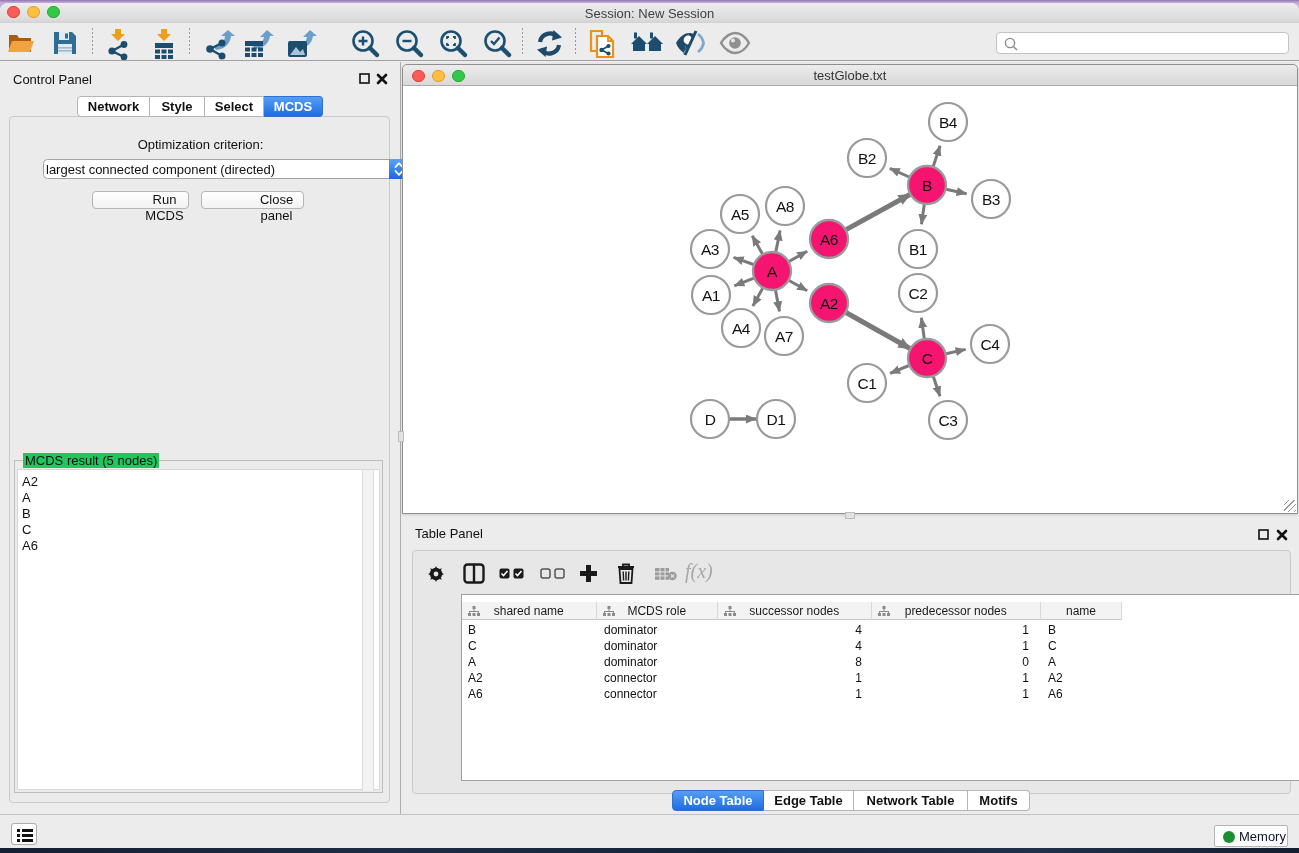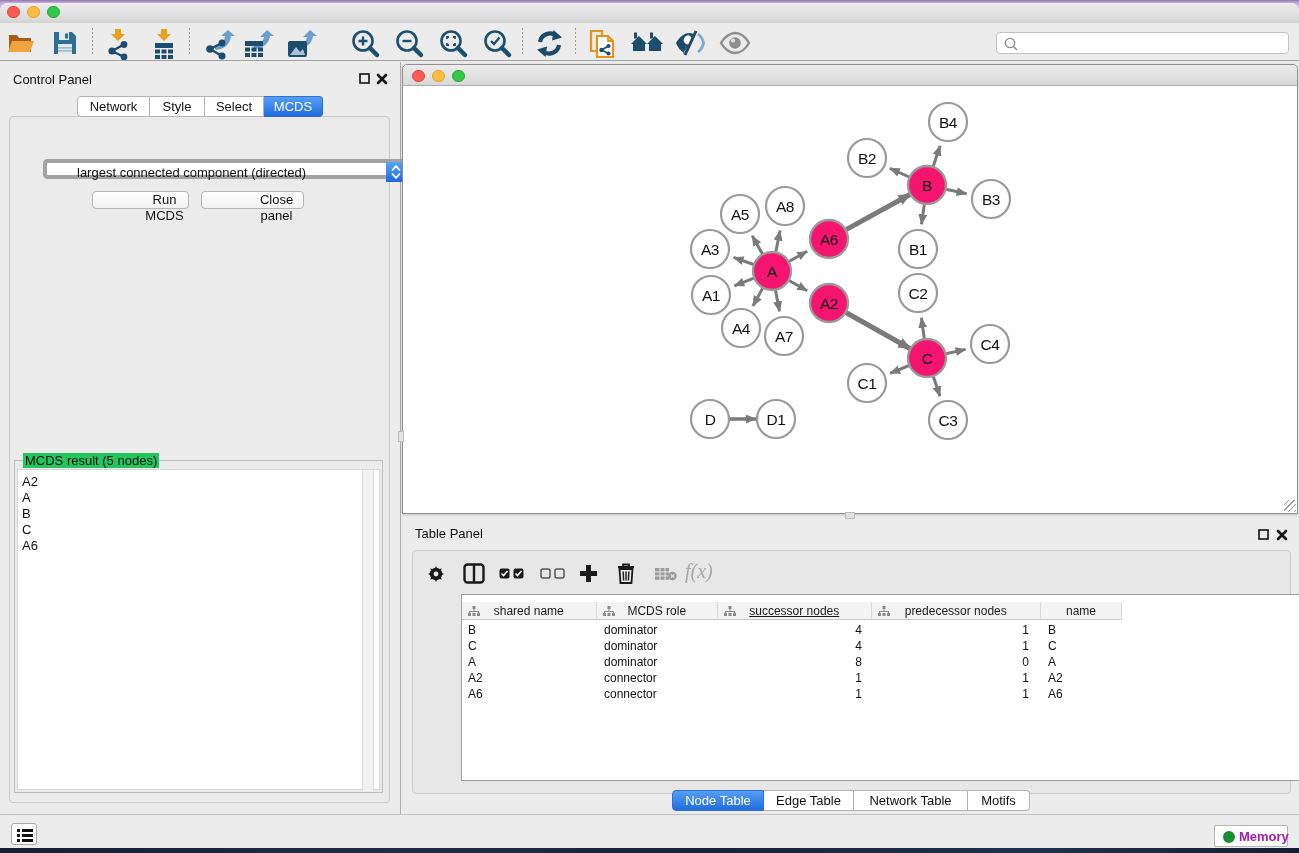--- a/index.html
+++ b/index.html
@@ -19,27 +19,27 @@
 #toolbar { position:absolute; left:0; top:20px; width:100%; height:38px; background:#ececec; border-bottom:1px solid #a2a2a2; }
 .tbi { position:absolute; top:5px; }
 .tsep { position:absolute; top:5px; width:1px; height:27px; background-image:linear-gradient(#9a9a9a 50%, rgba(0,0,0,0) 50%); background-size:1px 4px; }
 #search { position:absolute; left:996px; top:9px; width:293px; height:22px; background:#fff; border:1px solid #c3c3c3; border-radius:4px; }
 
 #cpanel { position:absolute; left:0; top:59px; width:401px; height:752px; background:#ececec; border-right:1px solid #adadad; }
 .ptitle { position:absolute; font-size:13px; color:#111; }
 .wicon { position:absolute; font-size:12px; color:#111; }
 #cpbox { position:absolute; left:9px; top:54px; width:381px; height:687px; border:1px solid #c9c9c9; border-radius:4px; background:#ebebeb; }
 .tabs { position:absolute; display:flex; height:21px; }
-.tab { font-size:13px; color:#111; background:#fff; border:1px solid #b4b4b4; border-left:none; display:flex; align-items:center; justify-content:center; }
+.tab { font-size:13px; color:#111; background:#fff; border:1px solid #b4b4b4; border-left:none; display:flex; align-items:center; justify-content:center;font-weight:bold; }
 .tab.first { border-left:1px solid #b4b4b4; border-radius:4px 0 0 4px; }
 .tab.last { border-radius:0 4px 4px 0;text-align:center; }
 .tab.sel { background:linear-gradient(180deg,#559ef5,#1f6ce0); color:#fff; border-color:#2e6fd0; }
 #cptabs { left:77px; top:34px; }
 #optlabel { position:absolute; left:0; top:75px; width:401px; text-align:center; font-size:13px; color:#111; }
-#combo { position:absolute; left:43px; top:97px; width:366px; height:20px; background:#fff; border:4px solid #a3a3a3; border-radius:4.5px; font-size:13px; color:#111; line-height:19px; padding-left:30px; }
+#combo { position:absolute; left:43px; top:97px; width:366px; height:20px; background:#fff; border:1px solid #a3a3a3; border-radius:4.5px; font-size:13px; color:#111; line-height:19px; padding-left:2px; }
 #comboBtn { position:absolute; right:-1px; top:-1px; width:20px; height:20px; border-radius:0 4.5px 4.5px 0; background:linear-gradient(180deg,#59a5f6,#1c68e2); }
 .btn { position:absolute; height:18px; background:linear-gradient(180deg,#ffffff,#f2f2f2); border:1px solid #b5b5b5; border-radius:4px; font-size:13px; color:#111; text-align:center; line-height:16px;padding-left:48px; }
 #runbtn { left:92px; top:129px; width:97px; }
 #closebtn { left:201px; top:129px; width:103px; }
 #fieldset { position:absolute; left:14px; top:398px; width:369px; height:333px; border:1px solid #bdbdbd; }
 #fieldlegend { position:absolute; left:8px; top:-8px; background:#22c55e; padding:0 2px; font-size:13px; color:#111; }
 #mlist { position:absolute; left:2px; top:8px; width:363px; height:321px; padding-top:4px; background:#fff; border:1px solid #d7d7d7; font-size:13px; color:#111; }
 #mlist div.li { height:16px; line-height:16px; padding-left:4px; }
 #mscroll { position:absolute; right:5px; top:0px; width:12px; height:321px; background:#f3f3f3; border-left:1px solid #dcdcdc; border-right:1px solid #dcdcdc; }
 
@@ -55,33 +55,34 @@
 #tpanel { position:absolute; left:402px; top:514px; width:897px; height:297px; background:#ececec; }
 #tpbox { position:absolute; left:10px; top:33px; width:879px; height:244px; border:1px solid #c9c9c9; border-radius:4px; background:#e7e7e7; }
 #ttable { position:absolute; left:414px; top:591px; width:874px; height:187px; background:#fff; border:1px solid #9f9f9f;margin-left:47px; }
 #thead { position:absolute; left:0; top:7px; height:18px; background:#f3f3f3; border-bottom:1px solid #c6c6c6; }
 .th { position:absolute; top:0; height:18px; font-size:12px; color:#1a1a1a; text-align:center; line-height:18px; border-right:1px solid #d8d8d8; }
 .trow { position:absolute; font-size:12px; color:#111; height:16px; line-height:16px; }
 #tabbar2 { left:270px; top:273px; }
 
 #statusbar { position:absolute; left:0; top:811px; width:1299px; height:33px; background:#ececec; border-top:1px solid #c2c2c2; }
 #listbtn { position:absolute; left:11px; top:8px; width:26px; height:22px; background:#fdfdfd; border:1px solid #ababab; border-radius:3px; }
-#membtn { position:absolute; left:1214px; top:10px; width:74px; height:22px; background:#fdfdfd; border:1px solid #b5b5b5; border-radius:2px; font-size:13px; color:#a21caf;font-weight:bold; }
+#membtn { position:absolute; left:1214px; top:10px; width:74px; height:22px; background:#fdfdfd; border:1px solid #b5b5b5; border-radius:2px; font-size:13px; color:#0f172a; }
 #memdot { position:absolute; left:8px; top:5px; width:12px; height:12px; border-radius:50%; background:#1a8f32; }
 svg.ic { display:block; }
 </style>
 </head>
 <body>
 <div id="deskTop"></div>
 <div id="deskBottom"></div>
 <div id="app">
   <div id="titlebar">
     <div class="tl t1"></div>
       <div class="tl t2"></div>
       <div class="tl t3"></div>
+    <div id="titletext">Session: New Session</div>
   </div>
   <div id="toolbar">
     <svg class="tbi ic" style="left:5px;" width="32" height="30" viewBox="0 0 32 30">
       <path d="M4,7 L12,7 L14,10 L26,10 L26,24 L4,24 z" fill="#a85c16"></path>
       <path d="M7,13 L29,13 L25,24 L3,24 z" fill="#f0a33f"></path>
     </svg>
     <svg class="tbi ic" style="left:50px;" width="30" height="30" viewBox="0 0 30 30">
       <path d="M4,4 L22,4 L26,8 L26,26 L4,26 z" fill="#2e6e96"></path>
       <rect x="9" y="4" width="10" height="8" fill="#dfeaf2"></rect>
       <rect x="15" y="5.5" width="3" height="5" fill="#2e6e96"></rect>
@@ -204,20 +205,21 @@
     <svg class="wicon" style="left:376px; top:11px;" width="12" height="12">
         <path d="M2,2 L10,10 M10,2 L2,10" stroke="#111" stroke-width="2.6" stroke-linecap="round"></path>
       </svg>
     <div id="cpbox"></div>
     <div class="tabs" id="cptabs">
       <div class="tab first" style="width:73px;">Network</div>
       <div class="tab" style="width:55px;">Style</div>
       <div class="tab" style="width:59px;">Select</div>
       <div class="tab sel last" style="width:59px;">MCDS</div>
     </div>
+    <div id="optlabel">Optimization criterion:</div>
     <div id="combo">largest connected component (directed)
       <div id="comboBtn"><svg width="20" height="20">
             <path d="M6.5,8 L10,4.2 L13.5,8" fill="none" stroke="#fff" stroke-width="1.8" stroke-linecap="round" stroke-linejoin="round"></path>
             <path d="M6.5,12 L10,15.8 L13.5,12" fill="none" stroke="#fff" stroke-width="1.8" stroke-linecap="round" stroke-linejoin="round"></path>
           </svg></div>
     </div>
     <div class="btn" id="runbtn">Run MCDS</div>
     <div class="btn" id="closebtn">Close panel</div>
     <div id="fieldset">
       <div id="fieldlegend">MCDS result (5 nodes)</div>
@@ -229,20 +231,21 @@
           <div class="li">A6</div>
         <div id="mscroll"></div>
       </div>
     </div>
   </div>
   <div id="netwin">
     <div id="nettitle">
       <div class="tl t1"></div>
         <div class="tl t2"></div>
         <div class="tl t3"></div>
+      <div id="nettitletext">testGlobe.txt</div>
     </div>
     <div id="graphwrap">
 <svg id="graph" viewBox="403 85 894 428" width="894" height="428">
 <defs>
 <marker id="arr" markerWidth="11" markerHeight="10" refX="10" refY="4.5" orient="auto" markerUnits="userSpaceOnUse">
               <path d="M0,0 L10.5,4.5 L0,9 z" fill="#7a7a7a"></path>
             </marker>
 <marker id="arrB" markerWidth="14" markerHeight="12" refX="12" refY="5.5" orient="auto" markerUnits="userSpaceOnUse">
               <path d="M0,0 L13,5.5 L0,11 z" fill="#7a7a7a"></path>
             </marker>
@@ -394,21 +397,21 @@
           </svg></div>
         <div class="th" style="left:134.5px; width:121.5px;">MCDS role<svg style="position:absolute; left:6px; top:4px;" width="12" height="11" viewBox="0 0 12 11">
             <g fill="#8a8a8a">
               <rect x="4.5" y="0" width="3" height="3"></rect>
               <rect x="0" y="7" width="3" height="3"></rect>
               <rect x="4.5" y="7" width="3" height="3"></rect>
               <rect x="9" y="7" width="3" height="3"></rect>
               <path d="M5.5,3 L5.5,5 L1,5 L1,7 L2,7 L2,6 L10,6 L10,7 L11,7 L11,5 L6.5,5 L6.5,3 z"></path>
             </g>
           </svg></div>
-        <div class="th" style="left:256.0px; width:153.5px;text-decoration:underline;">successor nodes<svg style="position:absolute; left:6px; top:4px;" width="12" height="11" viewBox="0 0 12 11">
+        <div class="th" style="left:256.0px; width:153.5px;">successor nodes<svg style="position:absolute; left:6px; top:4px;" width="12" height="11" viewBox="0 0 12 11">
             <g fill="#8a8a8a">
               <rect x="4.5" y="0" width="3" height="3"></rect>
               <rect x="0" y="7" width="3" height="3"></rect>
               <rect x="4.5" y="7" width="3" height="3"></rect>
               <rect x="9" y="7" width="3" height="3"></rect>
               <path d="M5.5,3 L5.5,5 L1,5 L1,7 L2,7 L2,6 L10,6 L10,7 L11,7 L11,5 L6.5,5 L6.5,3 z"></path>
             </g>
           </svg></div>
         <div class="th" style="left:409.5px; width:169.5px;">predecessor nodes<svg style="position:absolute; left:6px; top:4px;" width="12" height="11" viewBox="0 0 12 11">
             <g fill="#8a8a8a">

